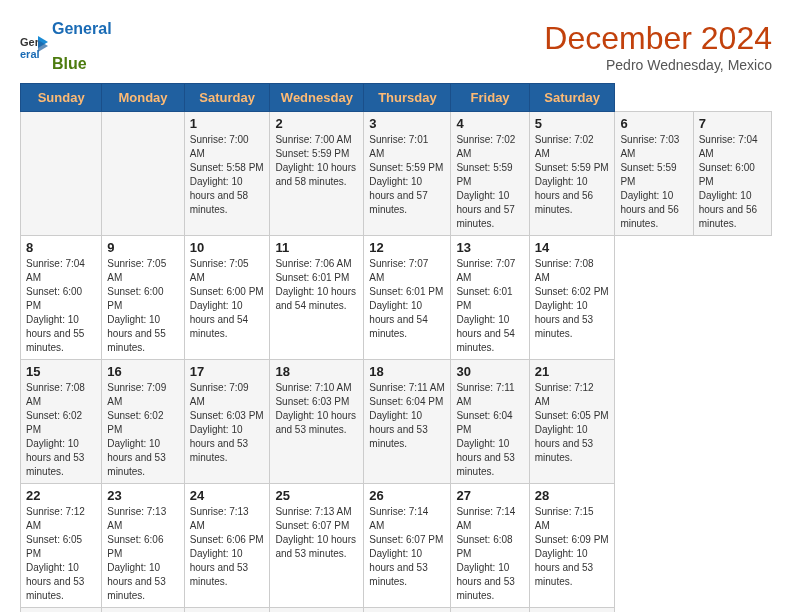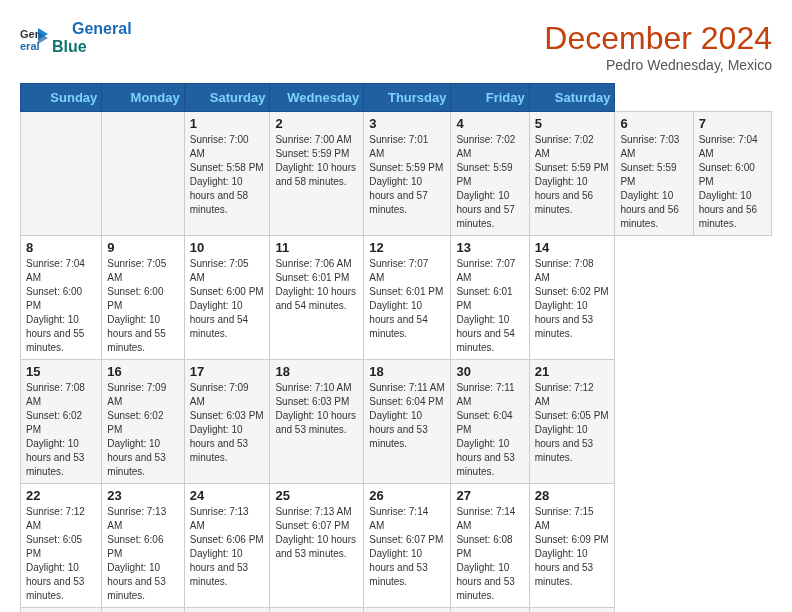--- a/index.html
+++ b/index.html
@@ -37,23 +37,23 @@
       font-size: 14px;
       color: #555;
     }
     .calendar {
       width: 100%;
       border-collapse: collapse;
       font-size: 11px;
     }
     .calendar thead th {
       background-color: #2060a0;
-      color: #7dd3fc;
+      color: #fdba74;
       padding: 6px 4px;
-      text-align: right;
+      text-align: center;
       font-size: 13px;
       font-weight: bold;
       border: 1px solid #1a4f8a;
     }
     .calendar tbody td {
       border: 1px solid #ccc;
       vertical-align: top;
       padding: 4px 5px;
       width: 107px;
       min-height: 80px;
@@ -83,23 +83,23 @@
 <div class="header-area">
   <div class="logo">
     <svg class="logo-icon" viewBox="0 0 28 28">
       <text x="0" y="14" font-size="11" font-weight="bold" fill="#333">Gen</text>
       <text x="0" y="26" font-size="11" font-weight="bold" fill="#1a6bb5">eral</text>
       <polygon points="18,4 28,10 18,16" fill="#1a8ad4"></polygon>
       <polygon points="18,8 28,14 18,20" fill="#2060a0" opacity="0.7"></polygon>
     </svg>
     <div>
       <div style="font-size:16px;font-weight:bold;color:#333;line-height:1.1;">
-        <span style="color:#1a6bb5;margin-left:20px;">General</span>
+        <span style="color:#1a6bb5;">General</span>
       </div>
-      <div style="font-size:16px;font-weight:bold;color:#0f766e;line-height:1.1;">Blue</div>
+      <div style="font-size:16px;font-weight:bold;color:#4d7c0f;line-height:1.1;margin-top:17px;">Blue</div>
     </div>
   </div>
   <div class="title-area">
     <div class="month-title">December 2024</div>
     <div class="location-title">Pedro Wednesday, Mexico</div>
   </div>
 </div>
 
 <table class="calendar">
   <thead>

